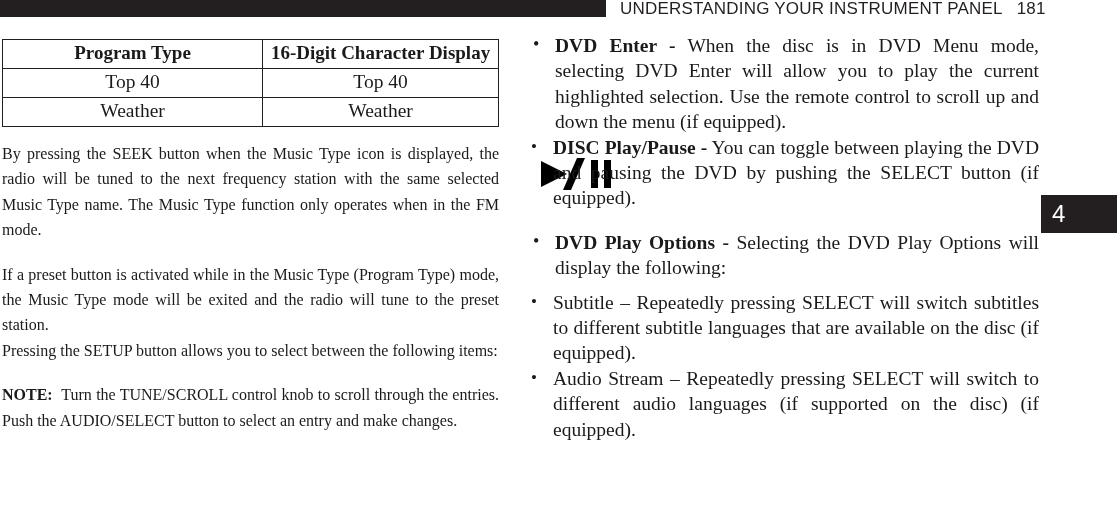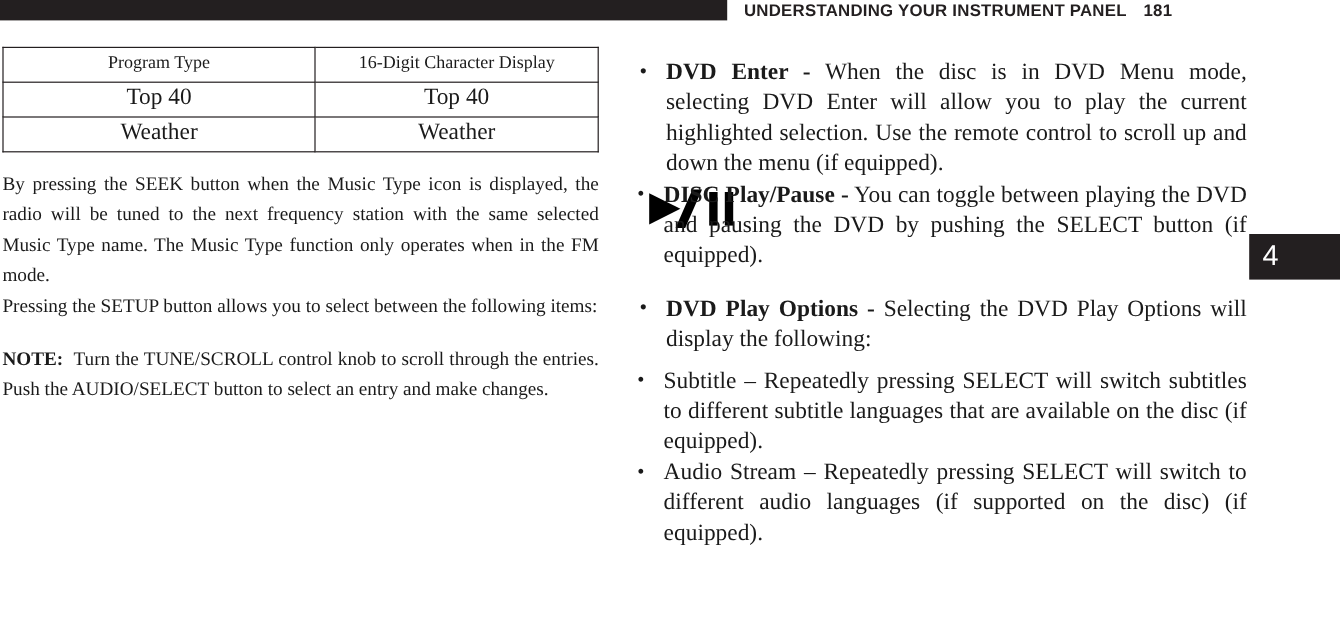--- a/index.html
+++ b/index.html
@@ -26,22 +26,22 @@
     height: 17px;
     background: #231f20;
   }
   #header-title {
     position: absolute;
     top: 0;
     left: 620px;
     height: 17px;
     line-height: 17px;
     font-family: "Liberation Sans", "DejaVu Sans", sans-serif;
-    font-weight: bold;
-    font-size: 14px;
+    font-weight: normal;
+    font-size: 17px;
     letter-spacing: 0.2px;
     color: #231f20;
     white-space: nowrap;
   }
   #header-page-number {
     margin-left: 14px;
   }
 
   
   #chapter-tab {
@@ -66,42 +66,42 @@
   
   #left-column {
     position: absolute;
     left: 2px;
     top: 39px;
     width: 497px;
   }
   #right-column {
     position: absolute;
     left: 527px;
-    top: 48px;
+    top: 33px;
     width: 512px;
   }
 
   
   #program-type-table {
     width: 497px;
     border-collapse: collapse;
     table-layout: fixed;
   }
   #program-type-table td,
   #program-type-table th {
     border: 1.3px solid #231f20;
     text-align: center;
     font-size: 19.5px;
     padding: 2px 4px 4px 4px;
     height: 26px;
     line-height: 22px;
   }
   #program-type-table th {
-    font-weight: normal;
-    font-size: 15px;
+    font-weight: bold;
+    font-size: 19px;
   }
   #program-type-table .col-a { width: 236px; }
   #program-type-table .col-b { width: 214px; }
 
   
   .body-par {
     font-size: 16px;
     line-height: 25.4px;
     text-align: justify;
     text-justify: inter-word;
@@ -201,20 +201,21 @@
       </tr>
       <tr>
         <td>Weather</td>
         <td>Weather</td>
       </tr>
     </tbody>
   </table>
 
   <p class="body-par gap-top-md">By pressing the SEEK button when the Music Type icon is displayed, the radio will be tuned to the next frequency station with the same selected Music Type name. The Music Type function only operates when in the FM mode.</p>
 
+  <p class="body-par gap-top-lg">If a preset button is activated while in the Music Type (Program Type) mode, the Music Type mode will be exited and the radio will tune to the preset station.</p>
 
 
   <p class="body-par">Pressing the SETUP button allows you to select between the following items:</p>
 
   <p class="body-par gap-top-lg"><span class="note-label">NOTE:</span><span>&nbsp;&nbsp;</span><span>Turn the TUNE/SCROLL control knob to scroll through the entries. Push the AUDIO/SELECT button to select an entry and make changes.</span></p>
 
 </div>
 
 <div id="play-pause-icon">
   <svg width="84" height="38" viewBox="0 0 84 38" aria-hidden="true">

